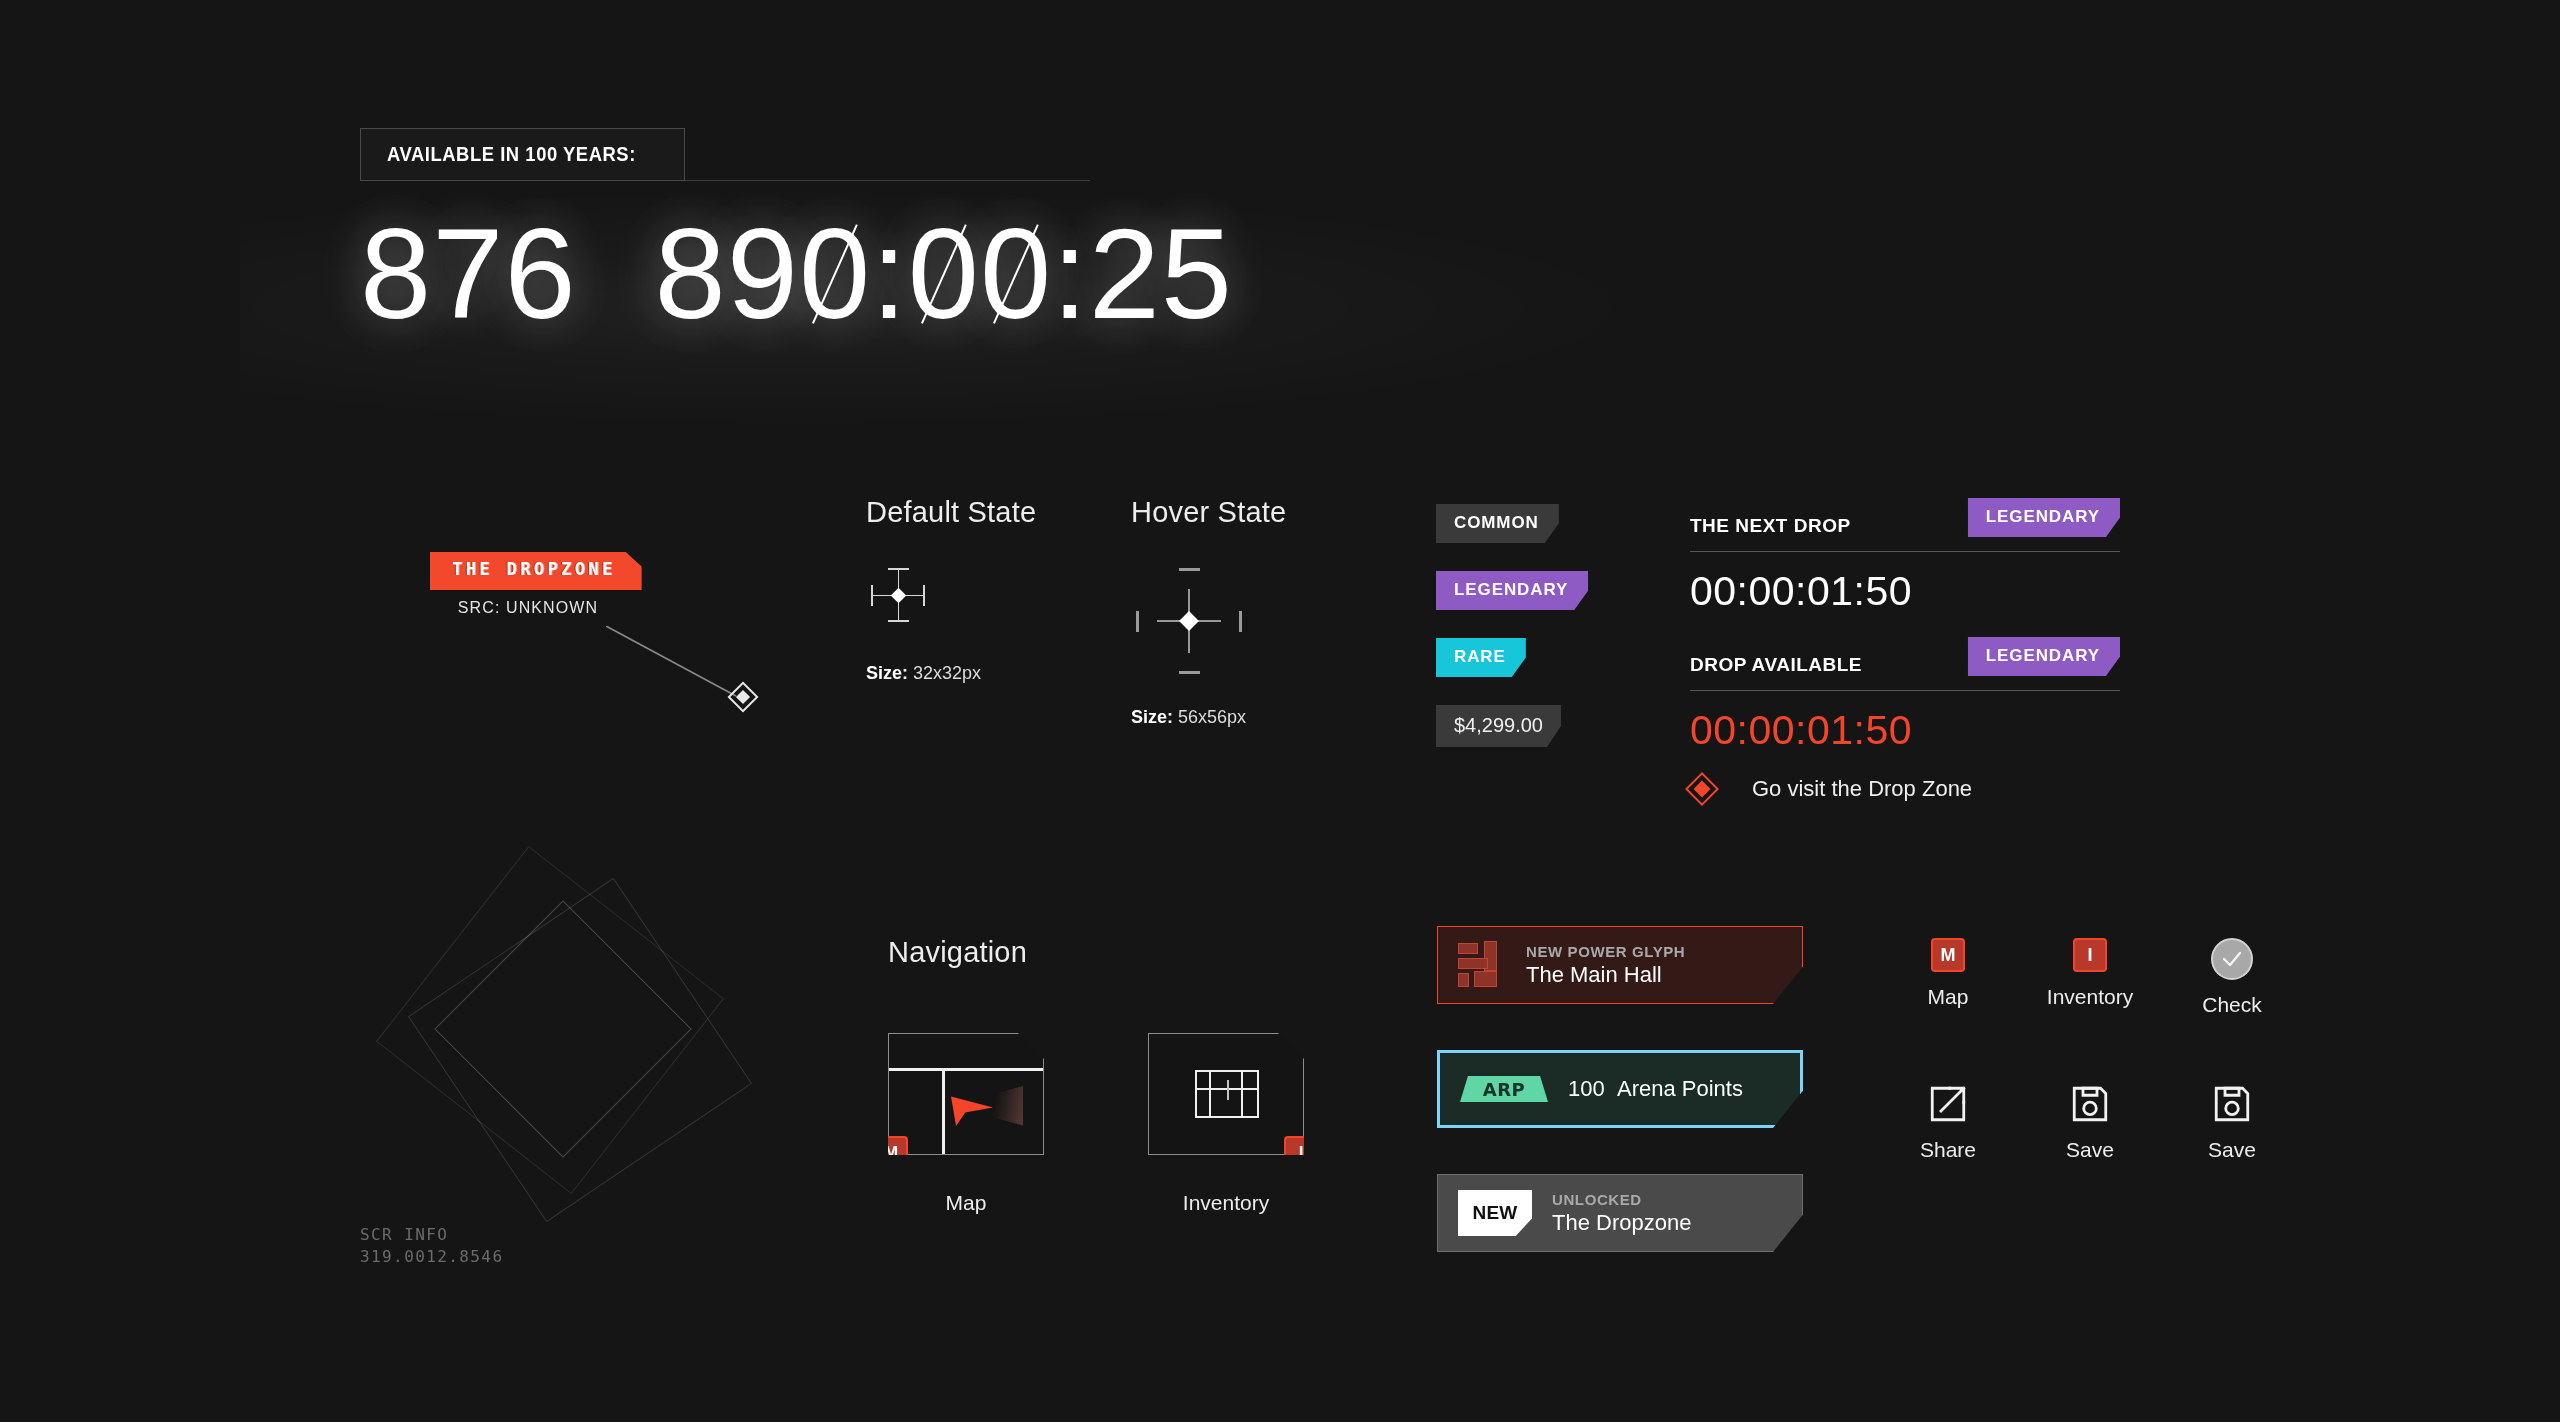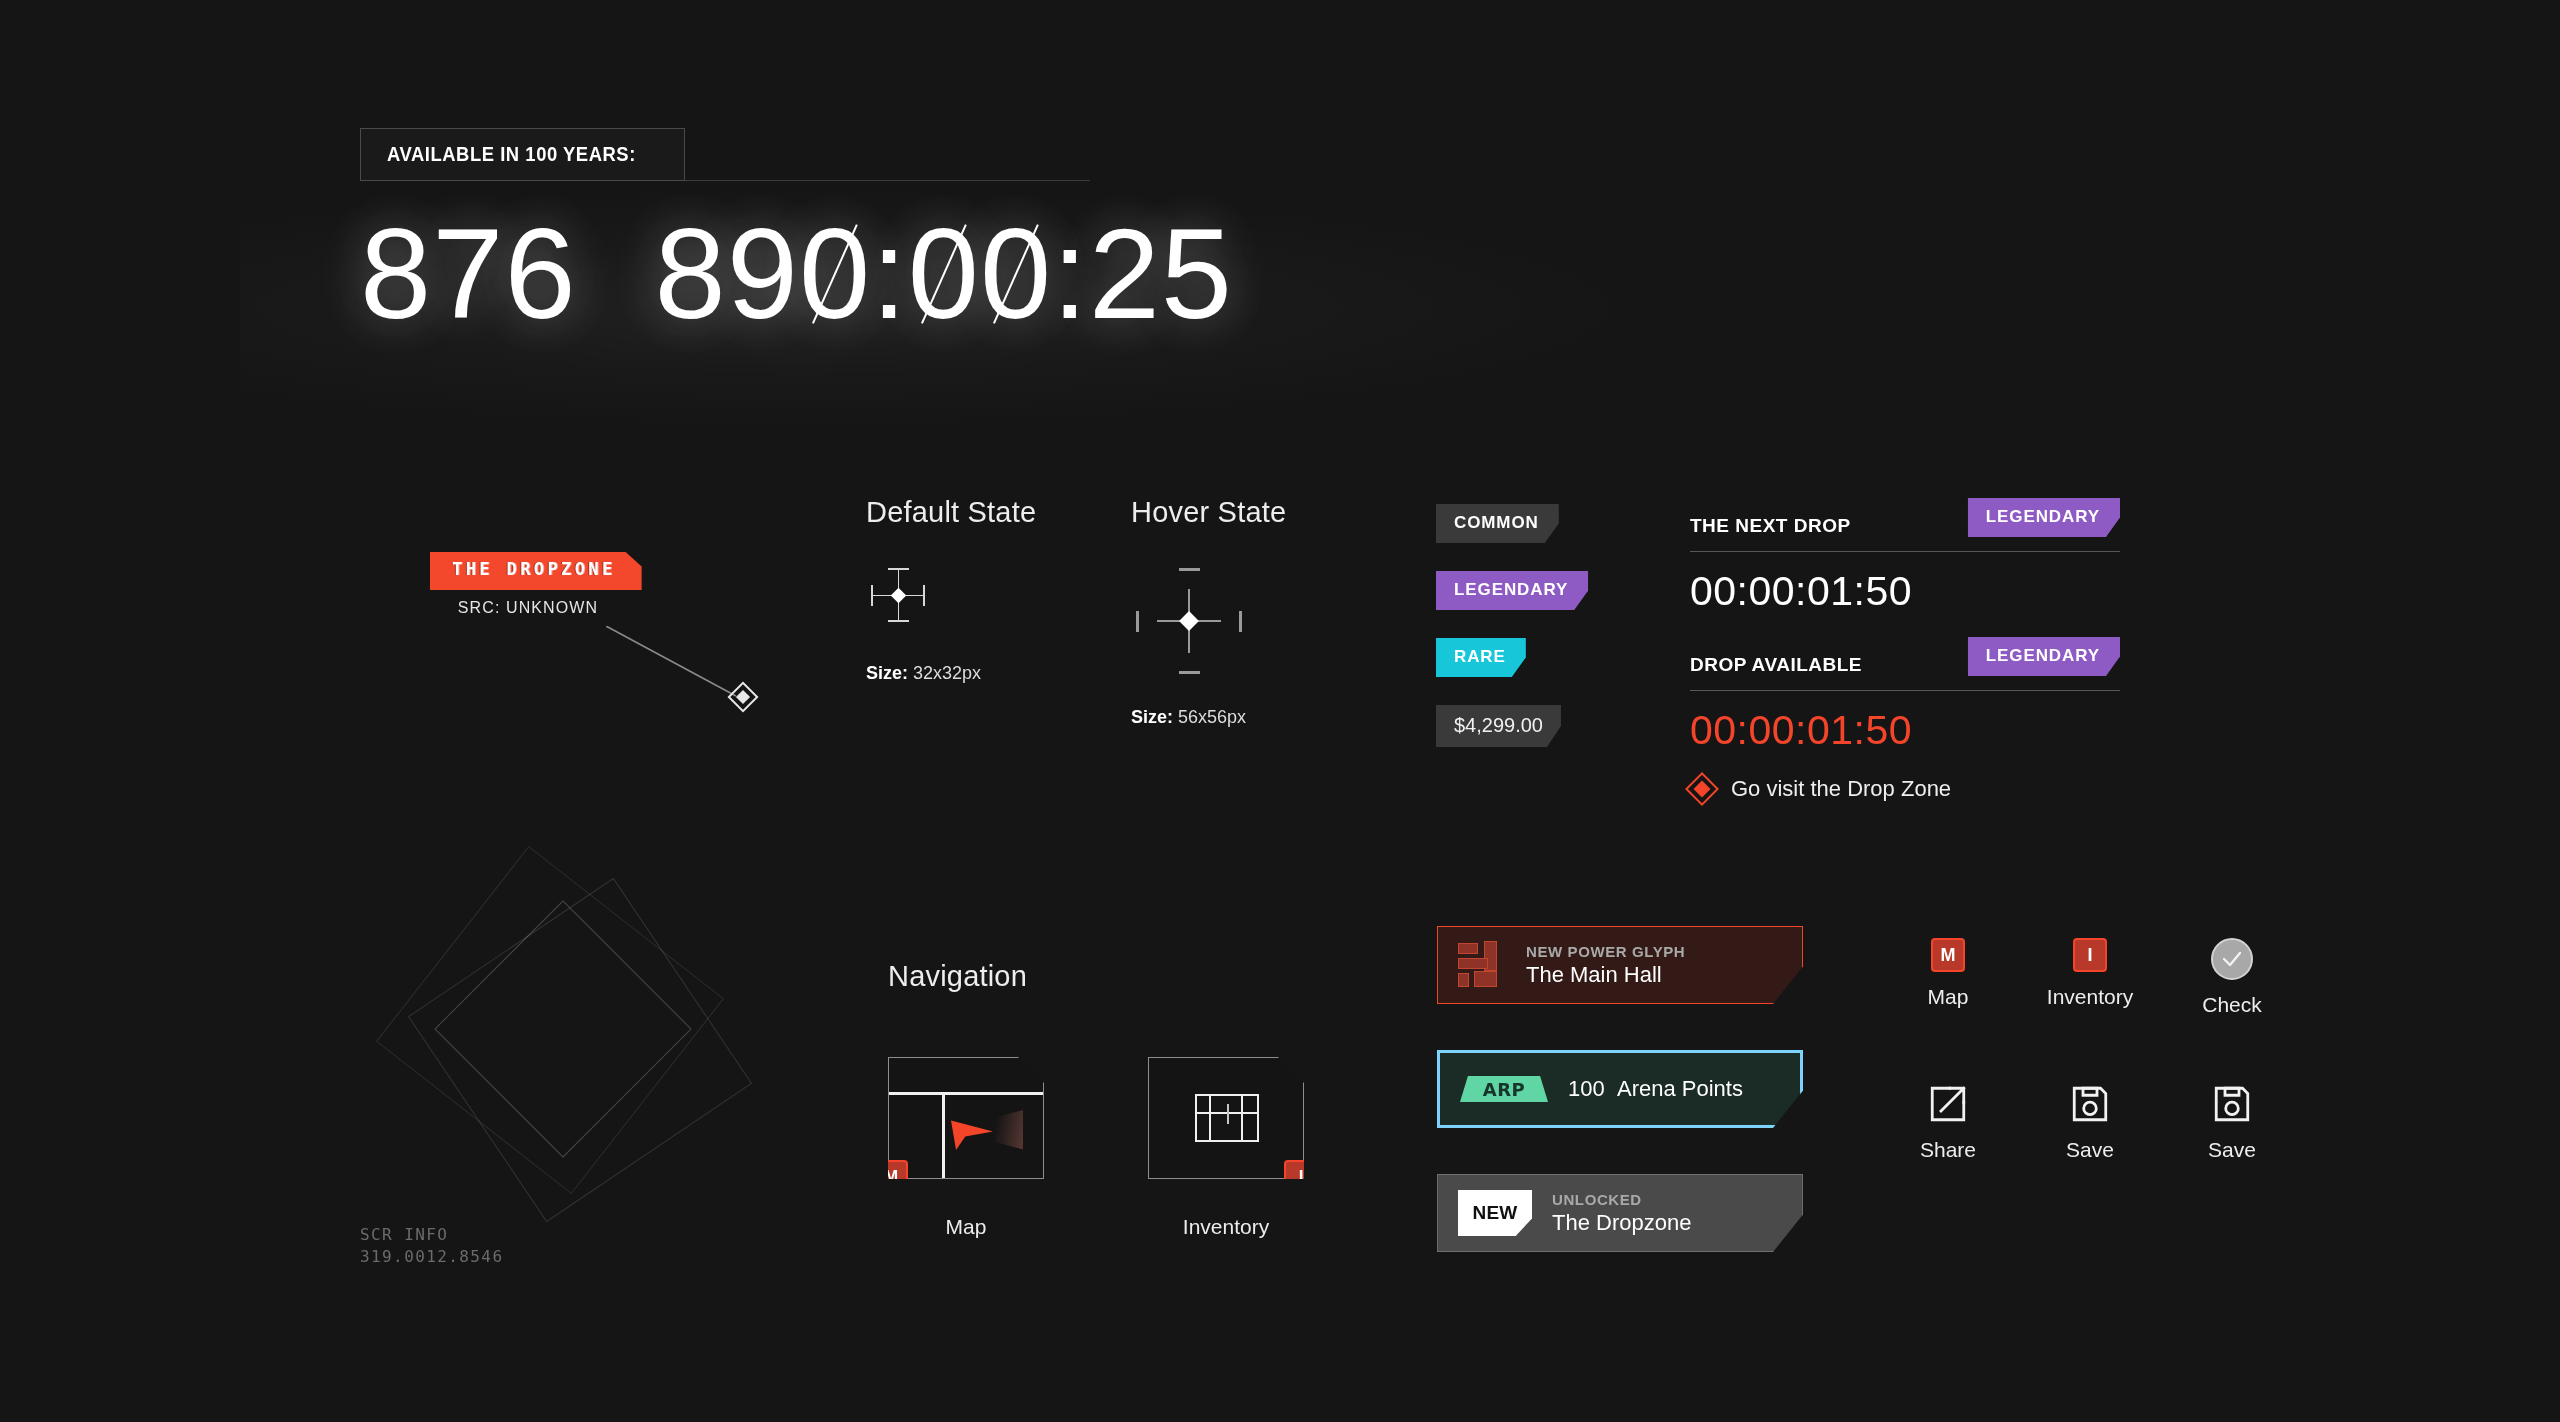--- a/index.html
+++ b/index.html
@@ -120,24 +120,24 @@
   
   .drop-panel { position:absolute; left:1690px; top:498px; width:430px; }
   .drop-row { display:flex; align-items:flex-end; justify-content:space-between; }
   .drop-row .lbl { color:#fff; font-size:19px; font-weight:700; letter-spacing:0.5px; }
   .drop-hr { height:1px; background:#585858; margin:14px 0 0 0; }
   .drop-timer { font-size:41px; font-weight:300; color:#fff; letter-spacing:0.5px; margin:16px 0 22px 0; }
   .drop-timer.alert { color:#f4452a; }
   .drop-cta { display:flex; align-items:center; gap:17px; margin-top:6px; }
   .cta-diamond { position:relative; width:24px; height:24px; border:2.5px solid #f4452a; transform:rotate(45deg); }
   .cta-diamond::after { content:""; position:absolute; inset:4px; background:#f4452a; }
-  .cta-text { color:#efefef; font-size:22px; }
-
-  
-  .nav-section { position:absolute; left:888px; top:960px; }
+  .cta-text { color:#efefef; font-size:22px;margin-left:21px; }
+
+  
+  .nav-section { position:absolute; left:888px; top:936px; }
   .nav-cards { display:flex; gap:104px; margin-top:64px; }
   .nav-card-wrap { width:156px; }
   .nav-card {
     position:relative; width:156px; height:122px;
     border:1px solid #8d8d8d; background:#141414; overflow:visible;
     clip-path: polygon(0 0, calc(100% - 26px) 0, 100% 26px, 100% 100%, 0 100%);
   }
   .nav-card .inner { position:absolute; inset:0; overflow:hidden; }
   .map-road-h { position:absolute; left:0; top:34px; width:100%; height:3px; background:#f1f1f1; }
   .map-road-v { position:absolute; left:53px; top:34px; width:3px; height:88px; background:#f1f1f1; }

